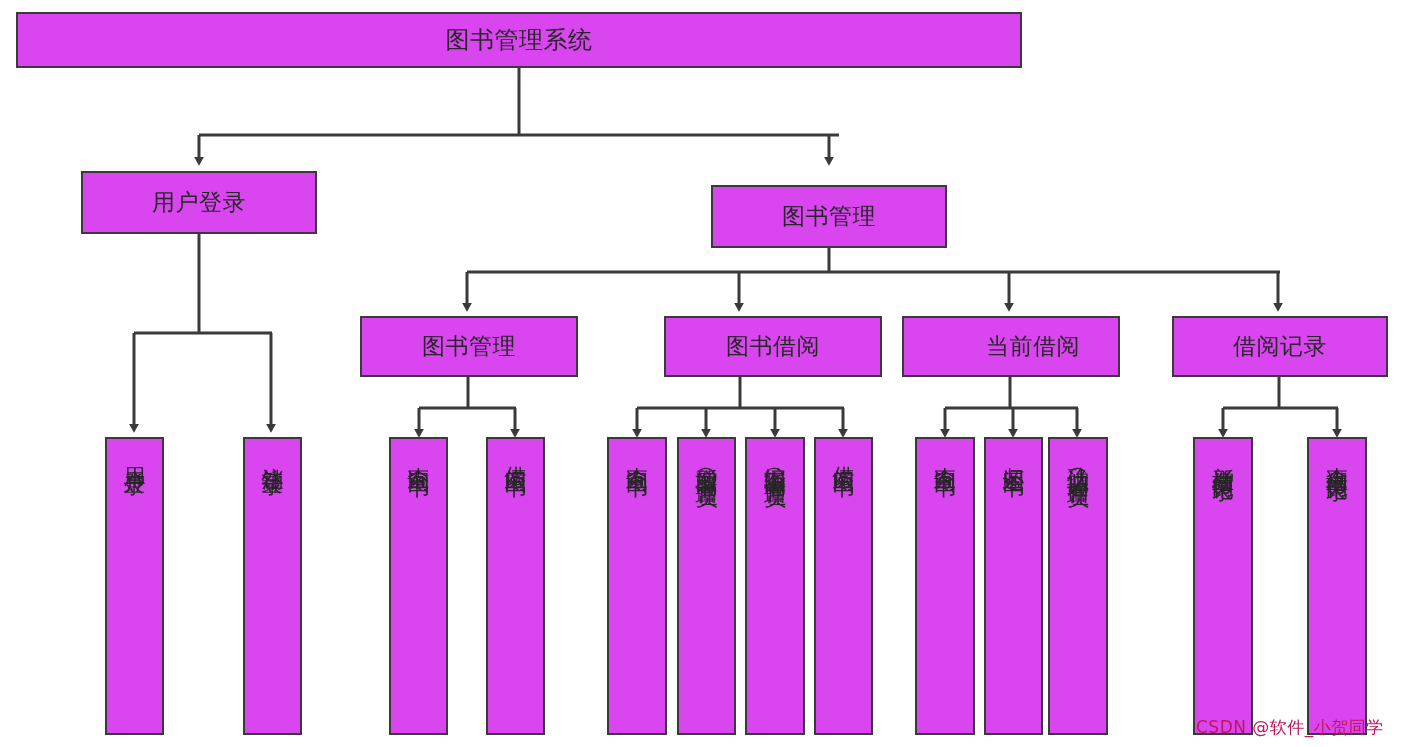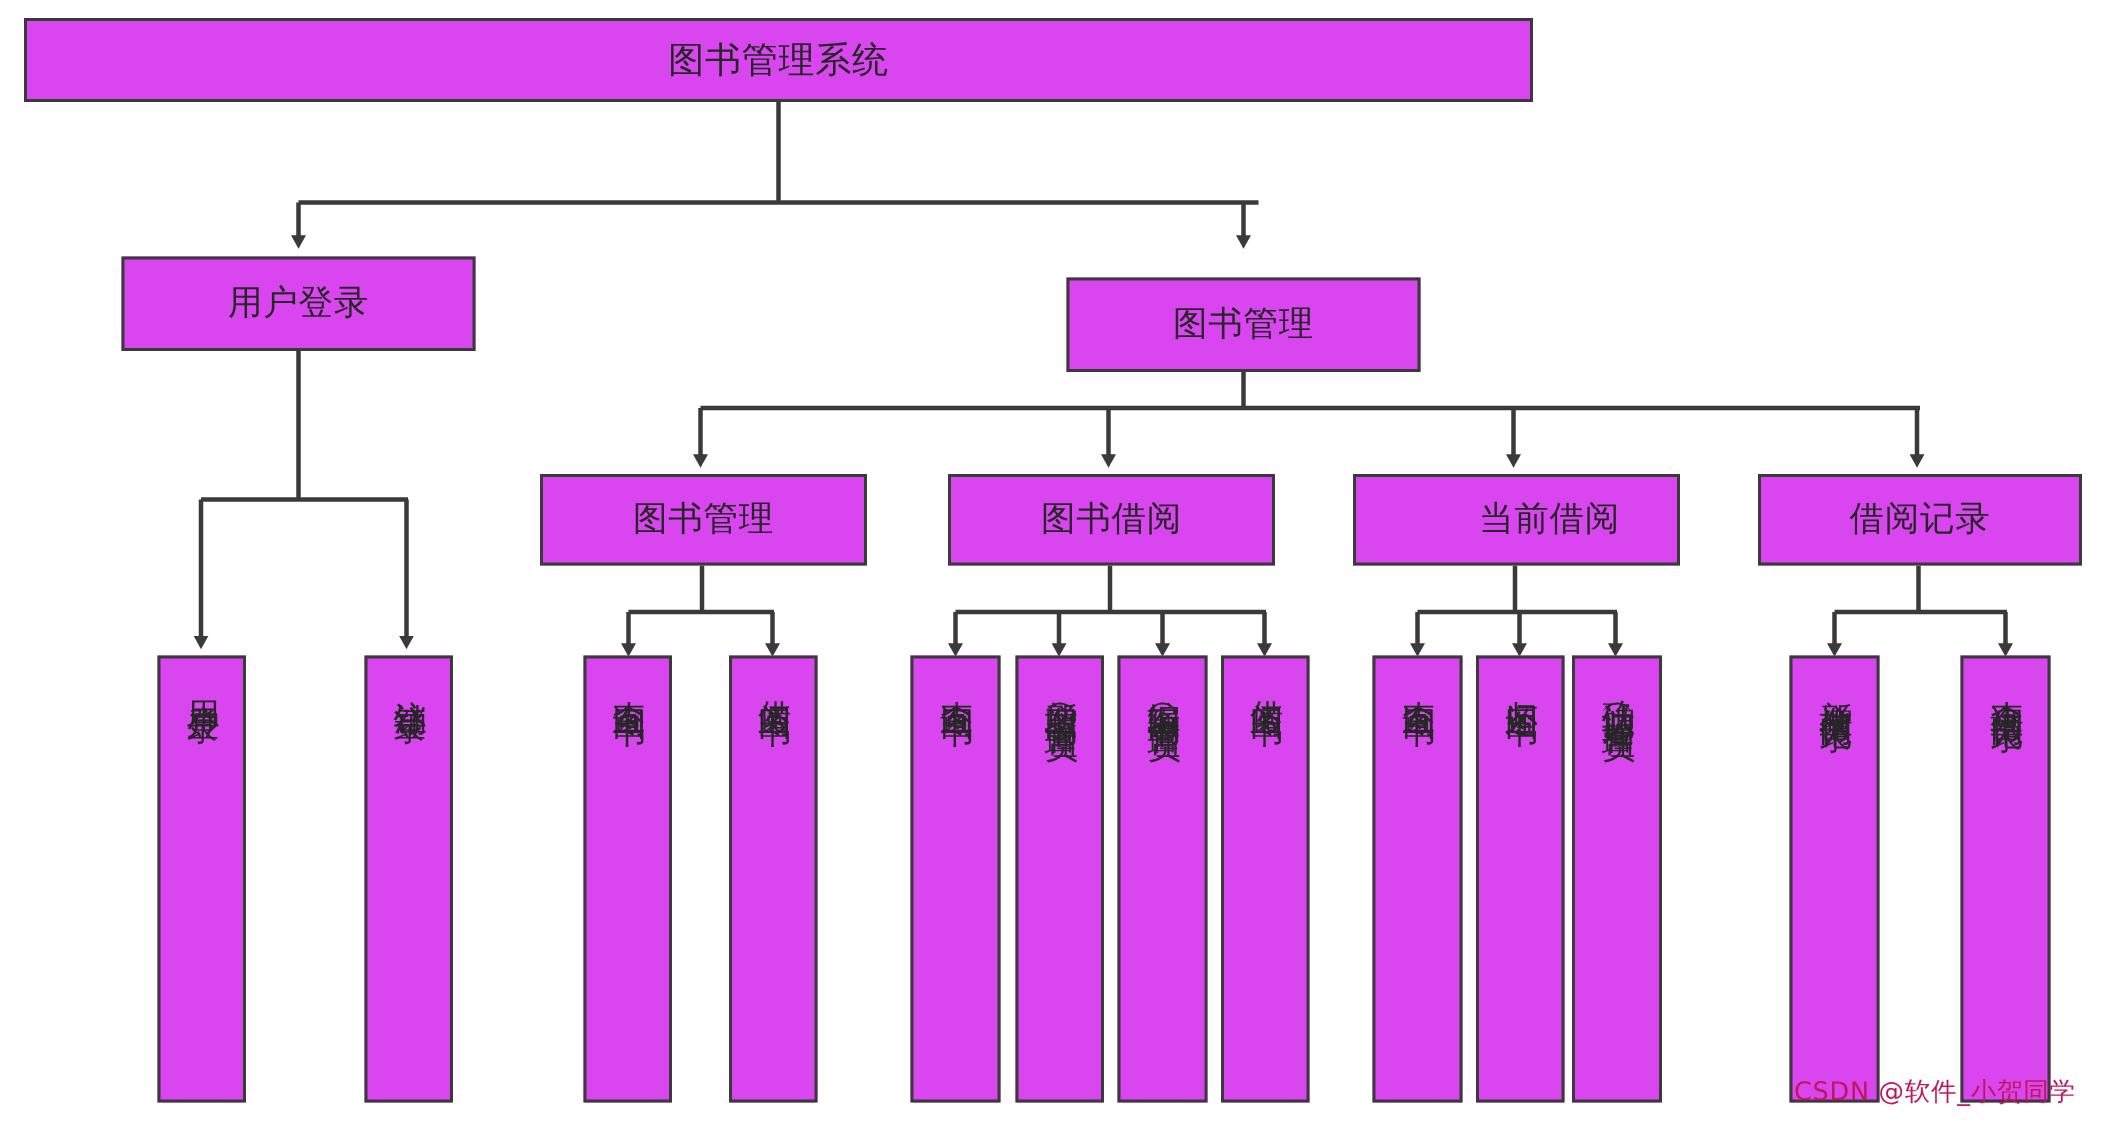--- a/index.html
+++ b/index.html
@@ -138,21 +138,21 @@
   <div class="node level1" style="left:81px; top:171px; width:236px; height:63px;">
     <span class="node-label">用户登录</span>
   </div>
   <div class="node level1" style="left:711px; top:185px; width:236px; height:63px;">
     <span class="node-label">图书管理</span>
   </div>
 
   <div class="node level2" style="left:360px; top:316px; width:218px; height:61px;">
     <span class="node-label">图书管理</span>
   </div>
-  <div class="node level2" style="left:632px; top:316px; width:218px; height:61px;">
+  <div class="node level2" style="left:664px; top:316px; width:218px; height:61px;">
     <span class="node-label">图书借阅</span>
   </div>
   <div class="node level2" style="left:902px; top:316px; width:218px; height:61px;padding-left:44px;">
     <span class="node-label">当前借阅</span>
   </div>
   <div class="node level2" style="left:1172px; top:316px; width:216px; height:61px;">
     <span class="node-label">借阅记录</span>
   </div>
 
   <div class="node leaf vertical" style="left:105px; top:437px; width:59px; height:298px;">

